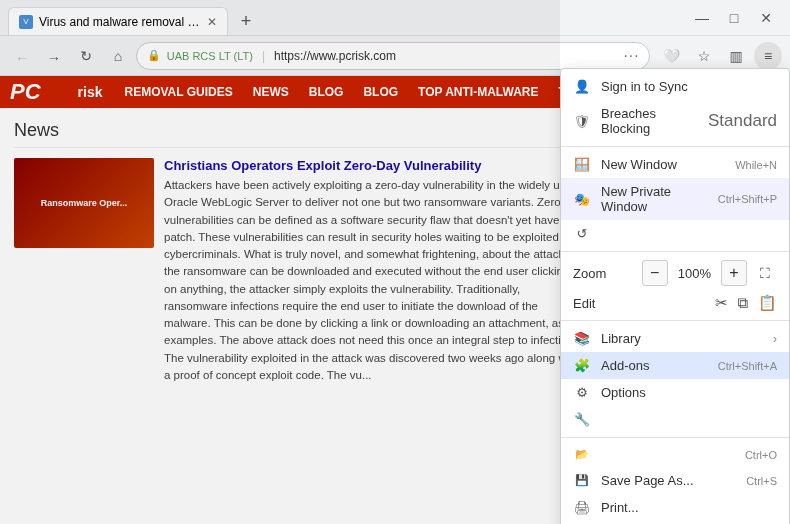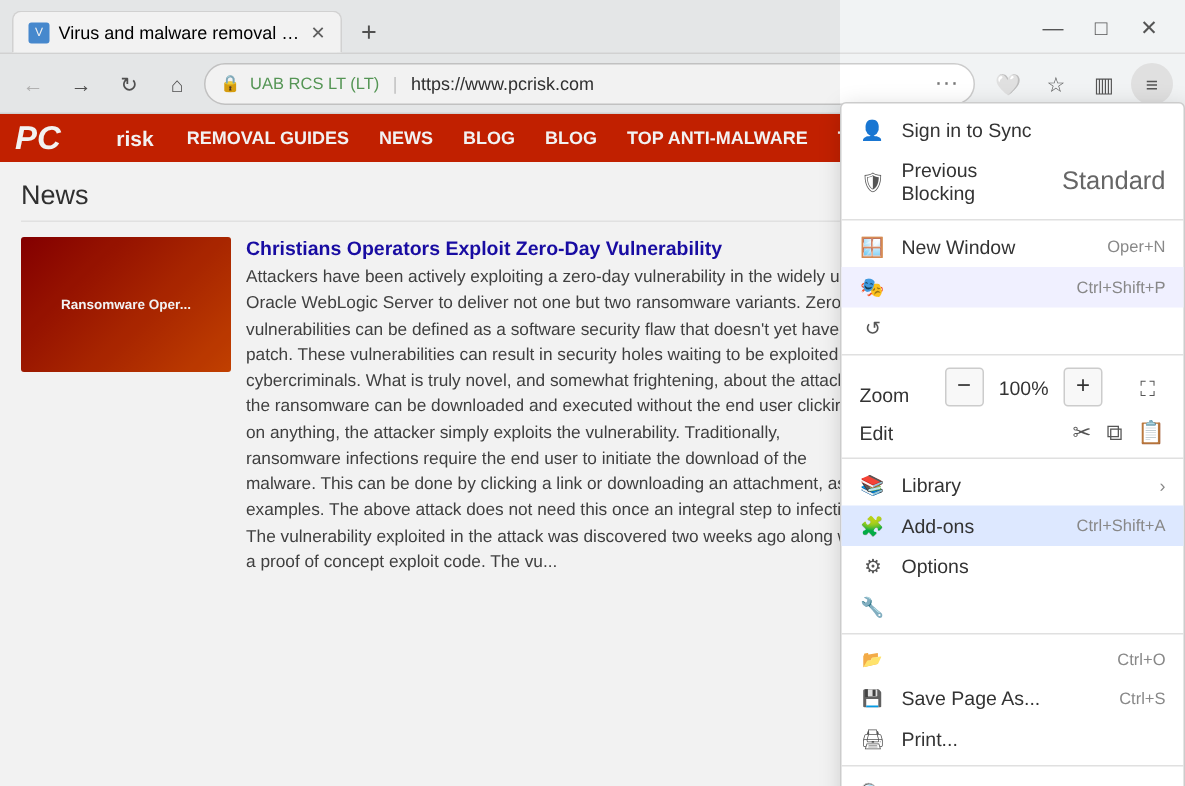--- a/index.html
+++ b/index.html
@@ -219,23 +219,23 @@
     .menu-item .menu-label { flex: 1; }
     .menu-item .menu-shortcut { color: #888; font-size: 11px; margin-left: auto; }
     .menu-item .menu-arrow { color: #888; font-size: 12px; margin-left: 4px; }
     .menu-item .menu-badge { color: #666; font-size: 17px; margin-left: auto; }
     .menu-divider { height: 1px; background: #e0e0e0; margin: 4px 0; }
     .menu-item.highlighted { background: #f0f4ff; }
 
     
     .zoom-row {
       display: flex;
-      align-items: flex-end;
+      align-items: center;
       padding: 4px 12px;
-      gap: 16px;
+      gap: 4px;
     }
     .zoom-label { flex: 1; color: #333; font-size: 13px; }
     .zoom-controls { display: flex; align-items: center; gap: 4px; }
     .zoom-btn {
       width: 26px; height: 26px; border: 1px solid #ccc; border-radius: 3px;
       display: flex; align-items: center; justify-content: center;
       cursor: pointer; font-size: 16px; color: #333; background: #f8f8f8;
     }
     .zoom-value { padding: 0 6px; font-size: 13px; color: #333; min-width: 40px; text-align: center; }
     .zoom-expand { width: 24px; height: 24px; display: flex; align-items: center; justify-content: center; cursor: pointer; color: #555; font-size: 14px; margin-left: 2px; }
@@ -371,34 +371,35 @@
 
 <div class="context-menu">
 
   <div class="menu-item">
     <span class="menu-icon">👤</span>
     <span class="menu-label">Sign in to Sync</span>
   </div>
 
   <div class="menu-item">
     <span class="menu-icon">🛡</span>
-    <span class="menu-label">Previous Blocking</span>
+    <span class="menu-label">Breaches Blocking</span>
     <span class="menu-badge">Standard</span>
   </div>
 
   <div class="menu-divider"></div>
 
   <div class="menu-item">
     <span class="menu-icon">🪟</span>
     <span class="menu-label">New Window</span>
-    <span class="menu-shortcut">Oper+N</span>
+    <span class="menu-shortcut">While+N</span>
   </div>
 
   <div class="menu-item" style="background:#f0f0ff;">
     <span class="menu-icon">🎭</span>
+    <span class="menu-label">New Private Window</span>
     <span class="menu-shortcut">Ctrl+Shift+P</span>
   </div>
 
   <div class="menu-item">
     <span class="menu-icon">↺</span>
   </div>
 
   <div class="menu-divider"></div>
 
   <div class="zoom-row">

